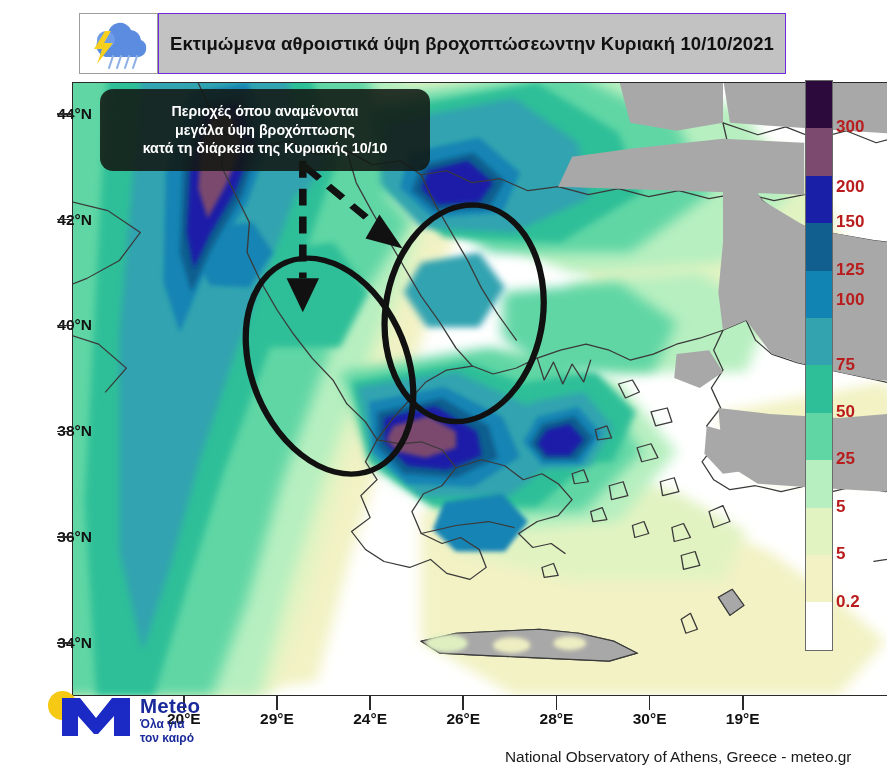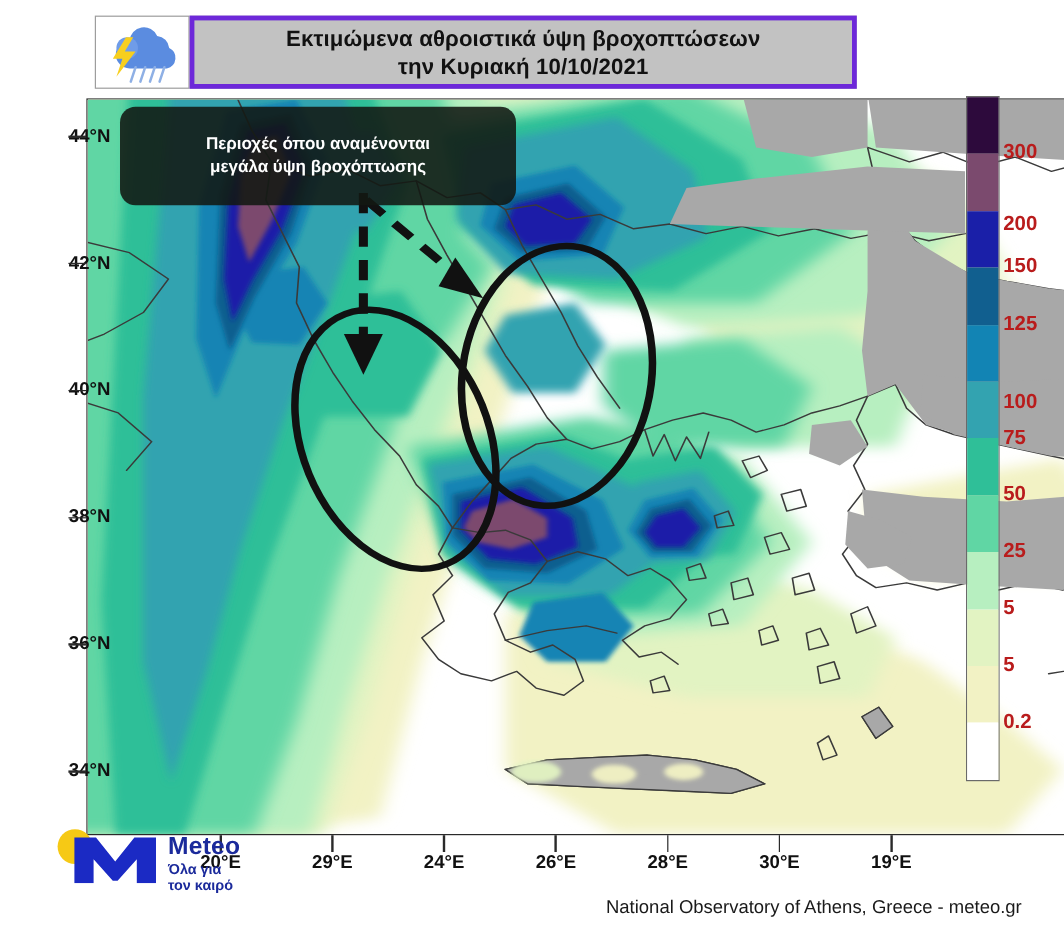--- a/index.html
+++ b/index.html
@@ -11,23 +11,23 @@
     position:relative;
   }
   #root{position:absolute;inset:0;}
 
   
   .header-icon{
     position:absolute;left:79px;top:13px;width:79px;height:61px;
     background:#ffffff;border:1px solid #9d9d9d;box-sizing:border-box;
   }
   .header-title{
-    position:absolute;left:158px;top:13px;width:556px;height:61px;
-    background:#c2c2c2;border:4px solid #6d28d9;box-sizing:border-box;
-    display:flex;flex-direction:column;align-items:center;justify-content:center;
+    position:absolute;left:158px;top:13px;width:628px;height:61px;
+    background:#c2c2c2;border:1px solid #6d28d9;box-sizing:border-box;
+    display:flex;align-items:center;justify-content:center;
     line-height:1.25;
   }
   .header-title .t-line{
     font-size:18.5px;font-weight:bold;color:#111;letter-spacing:.1px;white-space:nowrap;
   }
 
   
   .map-frame{
     position:absolute;left:72px;top:82px;width:840px;height:614px;
     border:1.4px solid #2a2a2a;box-sizing:border-box;
@@ -319,20 +319,21 @@
 
             <ellipse cx="337" cy="231" rx="68" ry="109" transform="rotate(6 337 231)" fill="none" stroke="#111111" stroke-width="5.4"></ellipse>
           </g>
         </g>
       </svg>
     </div>
 
     <div class="annot-box" style="left:27px;top:6px;">
       <div class="a-line">Περιοχές όπου αναμένονται</div>
       <div class="a-line">μεγάλα ύψη βροχόπτωσης</div>
+      <div class="a-line">κατά τη διάρκεια της Κυριακής 10/10</div>
     </div>
   </div>
 
   <div id="lat-ticks">
       <div class="tick-lat" style="top: 113.759px;">44°N</div>
       <div class="tick-lat-mark" style="top: 112.959px;"></div>
       <div class="tick-lat" style="top: 219.621px;">42°N</div>
       <div class="tick-lat-mark" style="top: 218.821px;"></div>
       <div class="tick-lat" style="top: 325.483px;">40°N</div>
       <div class="tick-lat-mark" style="top: 324.683px;"></div>
@@ -375,21 +376,21 @@
       <div class="cbar-band" style="background: rgb(242, 242, 196); height: 47.4167px;"></div>
       <div class="cbar-band" style="background: rgb(255, 255, 255); height: 47.4167px;"></div>
     </div>
   <div id="cbar-labels">
       <div class="cbar-label" style="top: 601.583px;">0.2</div>
       <div class="cbar-label" style="top: 554.167px;">5</div>
       <div class="cbar-label" style="top: 506.75px;">5</div>
       <div class="cbar-label" style="top: 459.333px;">25</div>
       <div class="cbar-label" style="top: 411.917px;">50</div>
       <div class="cbar-label" style="top: 364.5px;">75</div>
-      <div class="cbar-label" style="top: 335px; text-align: center;">100</div>
+      <div class="cbar-label" style="top: 300px; text-align: center;">100</div>
       <div class="cbar-label" style="top: 269.667px;">125</div>
       <div class="cbar-label" style="top: 222.25px;">150</div>
       <div class="cbar-label" style="top: 187px; text-align: right;">200</div>
       <div class="cbar-label" style="top: 127.417px;">300</div>
     </div>
 
   <div class="logo">
     <div class="logo-dot"></div>
     <div class="logo-m">
       <svg viewBox="0 0 72 40" width="72" height="40">

